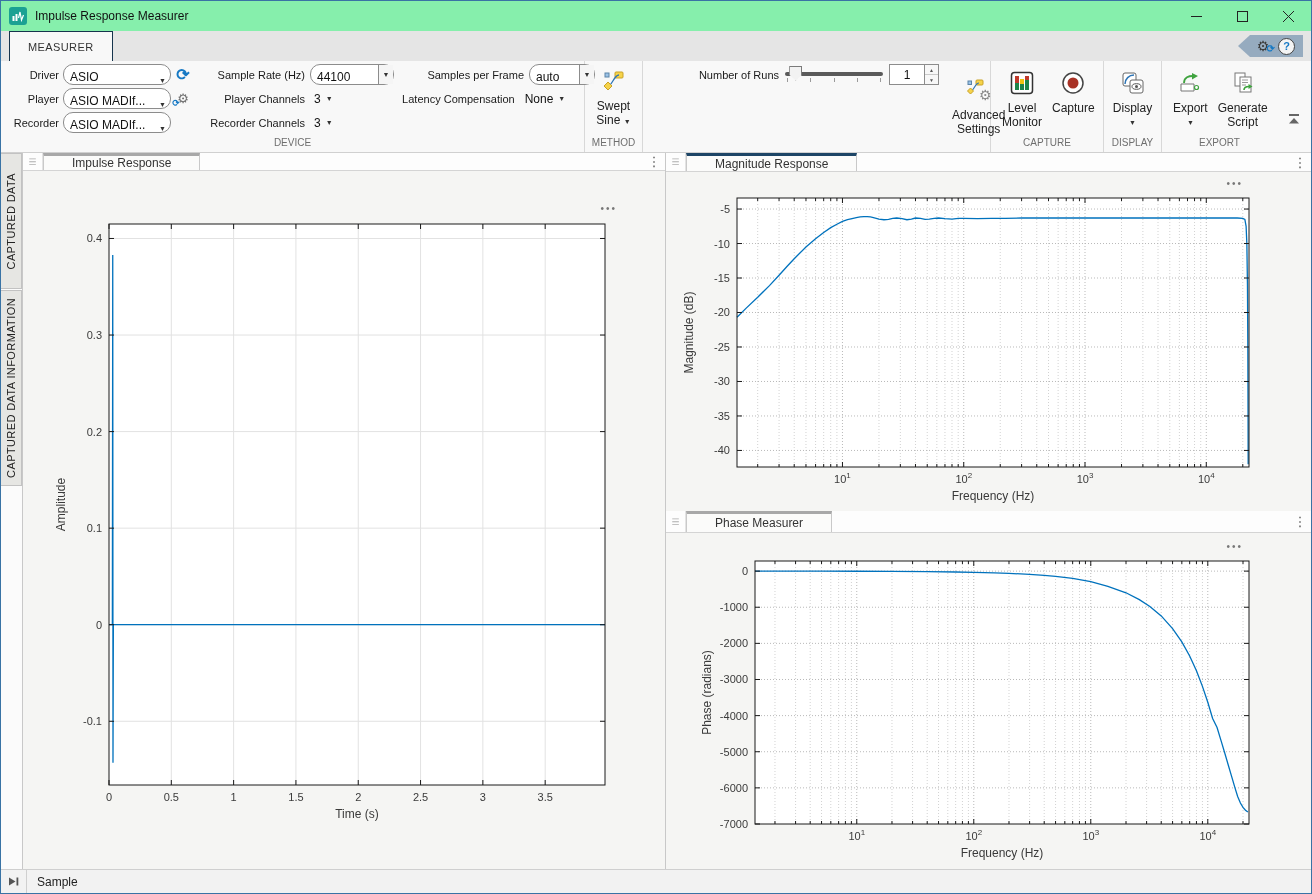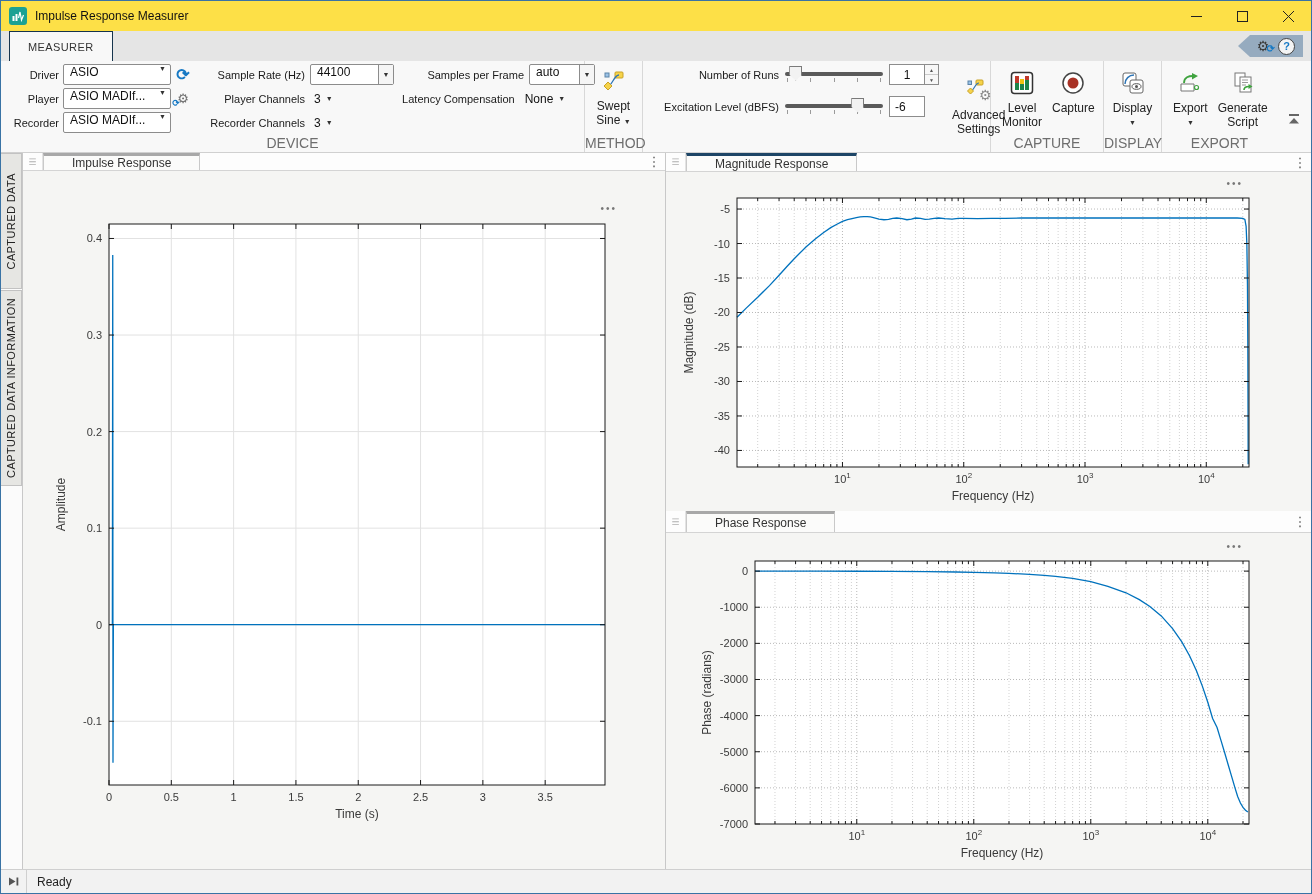--- a/index.html
+++ b/index.html
@@ -1,41 +1,41 @@
 <!DOCTYPE html>
 <html><head>
 <meta charset="utf-8">
 <style>
   * { margin:0; padding:0; box-sizing:border-box; }
   html,body { width:1312px; height:894px; overflow:hidden; }
   body { font-family:"Liberation Sans", sans-serif; background:#fff; border:1px solid #3973A5; position:relative; }
 
   
-  .titlebar { height:30px; background:#fde047; display:flex; align-items:center; padding-left:8px; }
+  .titlebar { height:30px; background:#86efac; display:flex; align-items:center; padding-left:8px; }
   .app-icon { width:18px; height:18px; border-radius:3px; background:#1BA193; display:flex; align-items:center; justify-content:center; margin-right:8px; }
   .title-text { font-size:12px; color:#111; }
   .win-controls { margin-left:auto; display:flex; height:100%; }
   .win-btn { width:46px; height:100%; display:flex; align-items:center; justify-content:center; font-size:13px; color:#222; }
 
   
   .tabstrip { height:30px; background:#e5e5e5; display:flex; align-items:flex-end; position:relative; }
   .ribbon-tab { height:30px; background:#f8f8f8; color:#333; font-size:11px; letter-spacing:0.4px; padding:0 18px; display:flex; align-items:center; margin-left:8px; border:1px solid #16344d; border-bottom:none; }
   .quick-access { position:absolute; right:8px; top:4px; height:22px; background:#96abbf; display:flex; align-items:center; gap:6px; padding:0 8px 0 16px; clip-path:polygon(12px 0,100% 0,100% 100%,12px 100%,0 50%); }
   .qa-gear { position:relative; width:18px; height:18px; font-size:14px; color:#3c3c3c; line-height:18px; text-align:center; }
   .qa-gear .sub { position:absolute; right:-3px; bottom:-3px; font-size:10px; color:#1779C4; font-weight:bold; }
   .help-btn { width:17px; height:17px; border-radius:50%; background:#f4f4f4; border:1px solid #444; color:#1779C4; font-weight:bold; font-size:11px; display:flex; align-items:center; justify-content:center; }
 
   
   .toolstrip { height:92px; background:#f8f8f8; display:flex; border-bottom:1px solid #d0d0d0; position:relative; }
   .ts-section { display:flex; flex-direction:column; border-right:1px solid #d8d8d8; }
   .ts-body { flex:1; display:flex; align-items:center; padding:2px 6px; }
-  .ts-label { height:16px; font-size:14px; color:#6e6e6e; text-align:center; line-height:14px; }
+  .ts-label { height:16px; font-size:10px; color:#6e6e6e; text-align:center; line-height:14px; }
   .lbl { font-size:11px; color:#1a1a1a; white-space:nowrap; }
   .r { text-align:right; }
-  .combo { height:21px; background:#fff; border:1px solid #8c8c8c; border-radius:2px; display:flex; align-items:flex-start; font-size:12px; color:#111;gap:6px; }
+  .combo { height:21px; background:#fff; border:1px solid #8c8c8c; border-radius:10px; display:flex; align-items:flex-end; font-size:12px; color:#111;gap:6px; }
   .combo .cv { flex:1; padding:0 4px 0 6px; overflow:hidden; white-space:nowrap; }
   .combo .arr { width:15px; text-align:center; font-size:7px; color:#333; }
   .combo.split .arr { border-left:1px solid #8c8c8c; height:100%; line-height:19px; background:#f5f5f5; }
   .flatdrop { display:flex; align-items:center; gap:5px; font-size:12px; color:#111; padding:0 4px; }
   .flatdrop .arr { font-size:7px; color:#333; }
   .dev-grid { display:grid; grid-template-rows:23px 23px 23px; row-gap:1px; align-items:center; }
   .dev-row { display:flex; align-items:center; }
   .icon-cell { width:24px; display:flex; justify-content:center; align-items:center; }
   .refresh-ic { font-size:16px; color:#1779C4; font-weight:bold; }
   .gear-ic { position:relative; font-size:13px; color:#707070; }
@@ -225,35 +225,20 @@
                 <i></i>
                 <i></i>
               </span>
             <span class="thumb" style="left: 4.25px;"></span>
           </span>
           <span class="valbox center">1</span>
           <span class="spinner">
               <span>▲</span>
               <span>▼</span>
             </span>
-        </div>
-        <div class="ms-row">
-          <span class="lbl r" style="width:132px;">Excitation Level (dBFS)</span>
-          <span class="slider">
-            <span class="track"></span>
-            <span class="ticks">
-                <i></i>
-                <i></i>
-                <i></i>
-                <i></i>
-                <i></i>
-              </span>
-            <span class="thumb" style="left: 66.3px;"></span>
-          </span>
-          <span class="valbox">-6</span>
         </div>
       </div>
       <div class="bigbtn" style="width:66px; margin-left:8px;">
         <span class="bicon">
           <svg width="26" height="24" viewBox="0 0 26 24">
             <rect x="10" y="2" width="7" height="5" rx="1" fill="#F6D34A" stroke="#C9A227"></rect>
             <rect x="2" y="3" width="3.5" height="3.5" fill="#9DC3E6" stroke="#5B84A8"></rect>
             <path d="M4.5,13 C8,13 9,5 13,5" fill="none" stroke="#2E75B6" stroke-width="1.2"></path>
             <polygon points="4.5,10 7.5,13 4.5,16 1.5,13" fill="#F6D34A" stroke="#C9A227"></polygon>
             <text x="13" y="22" font-size="14" fill="#8a8a8a">⚙</text>
@@ -600,21 +585,21 @@
             <text x="64" y="75.52307692307693" text-anchor="end" font-size="11" fill="#3a3a3a">-10</text>
             <text x="64" y="41.03589743589748" text-anchor="end" font-size="11" fill="#3a3a3a">-5</text>
             <text x="327" y="328" text-anchor="middle" font-size="12" fill="#3a3a3a">Frequency (Hz)</text>
             <text x="27" y="160.5" text-anchor="middle" font-size="12" fill="#3a3a3a" transform="rotate(-90 27 160.5)">Magnitude (dB)</text>
           </svg>
       </div>
     </div>
     <div class="panel pha">
       <div class="tabbar">
         <span class="grip">☰</span>
-        <span class="doc-tab">Phase Response</span>
+        <span class="doc-tab">Phase Measurer</span>
         <span class="kebab">⋮</span>
       </div>
       <div class="plotbody">
         <span class="axmenu" style="top:8px; right:68px;">•••</span>
         <svg id="chart2" width="645" height="336">
             <rect x="89" y="28" width="494" height="263" fill="#ffffff"></rect>
             <line x1="108.97322529120359" y1="28" x2="108.97322529120359" y2="291" stroke="#d2d2d2" stroke-dasharray="1,2"></line>
             <line x1="129.5777251519367" y1="28" x2="129.5777251519367" y2="291" stroke="#d2d2d2" stroke-dasharray="1,2"></line>
             <line x1="144.19685045577637" y1="28" x2="144.19685045577637" y2="291" stroke="#d2d2d2" stroke-dasharray="1,2"></line>
             <line x1="155.53632500003383" y1="28" x2="155.53632500003383" y2="291" stroke="#d2d2d2" stroke-dasharray="1,2"></line>
@@ -770,14 +755,14 @@
   </div>
 </div>
 
 <div class="statusbar">
   <span class="sb-icon">
     <svg width="13" height="13" viewBox="0 0 13 13">
       <polygon points="2,2.5 8.5,6.5 2,10.5" fill="#555"></polygon>
       <rect x="9.5" y="2.5" width="1.8" height="8" fill="#555"></rect>
     </svg>
   </span>
-  <span class="sb-text">Ready</span>
+  <span class="sb-text">Sample</span>
 </div>
 
 </body></html>

